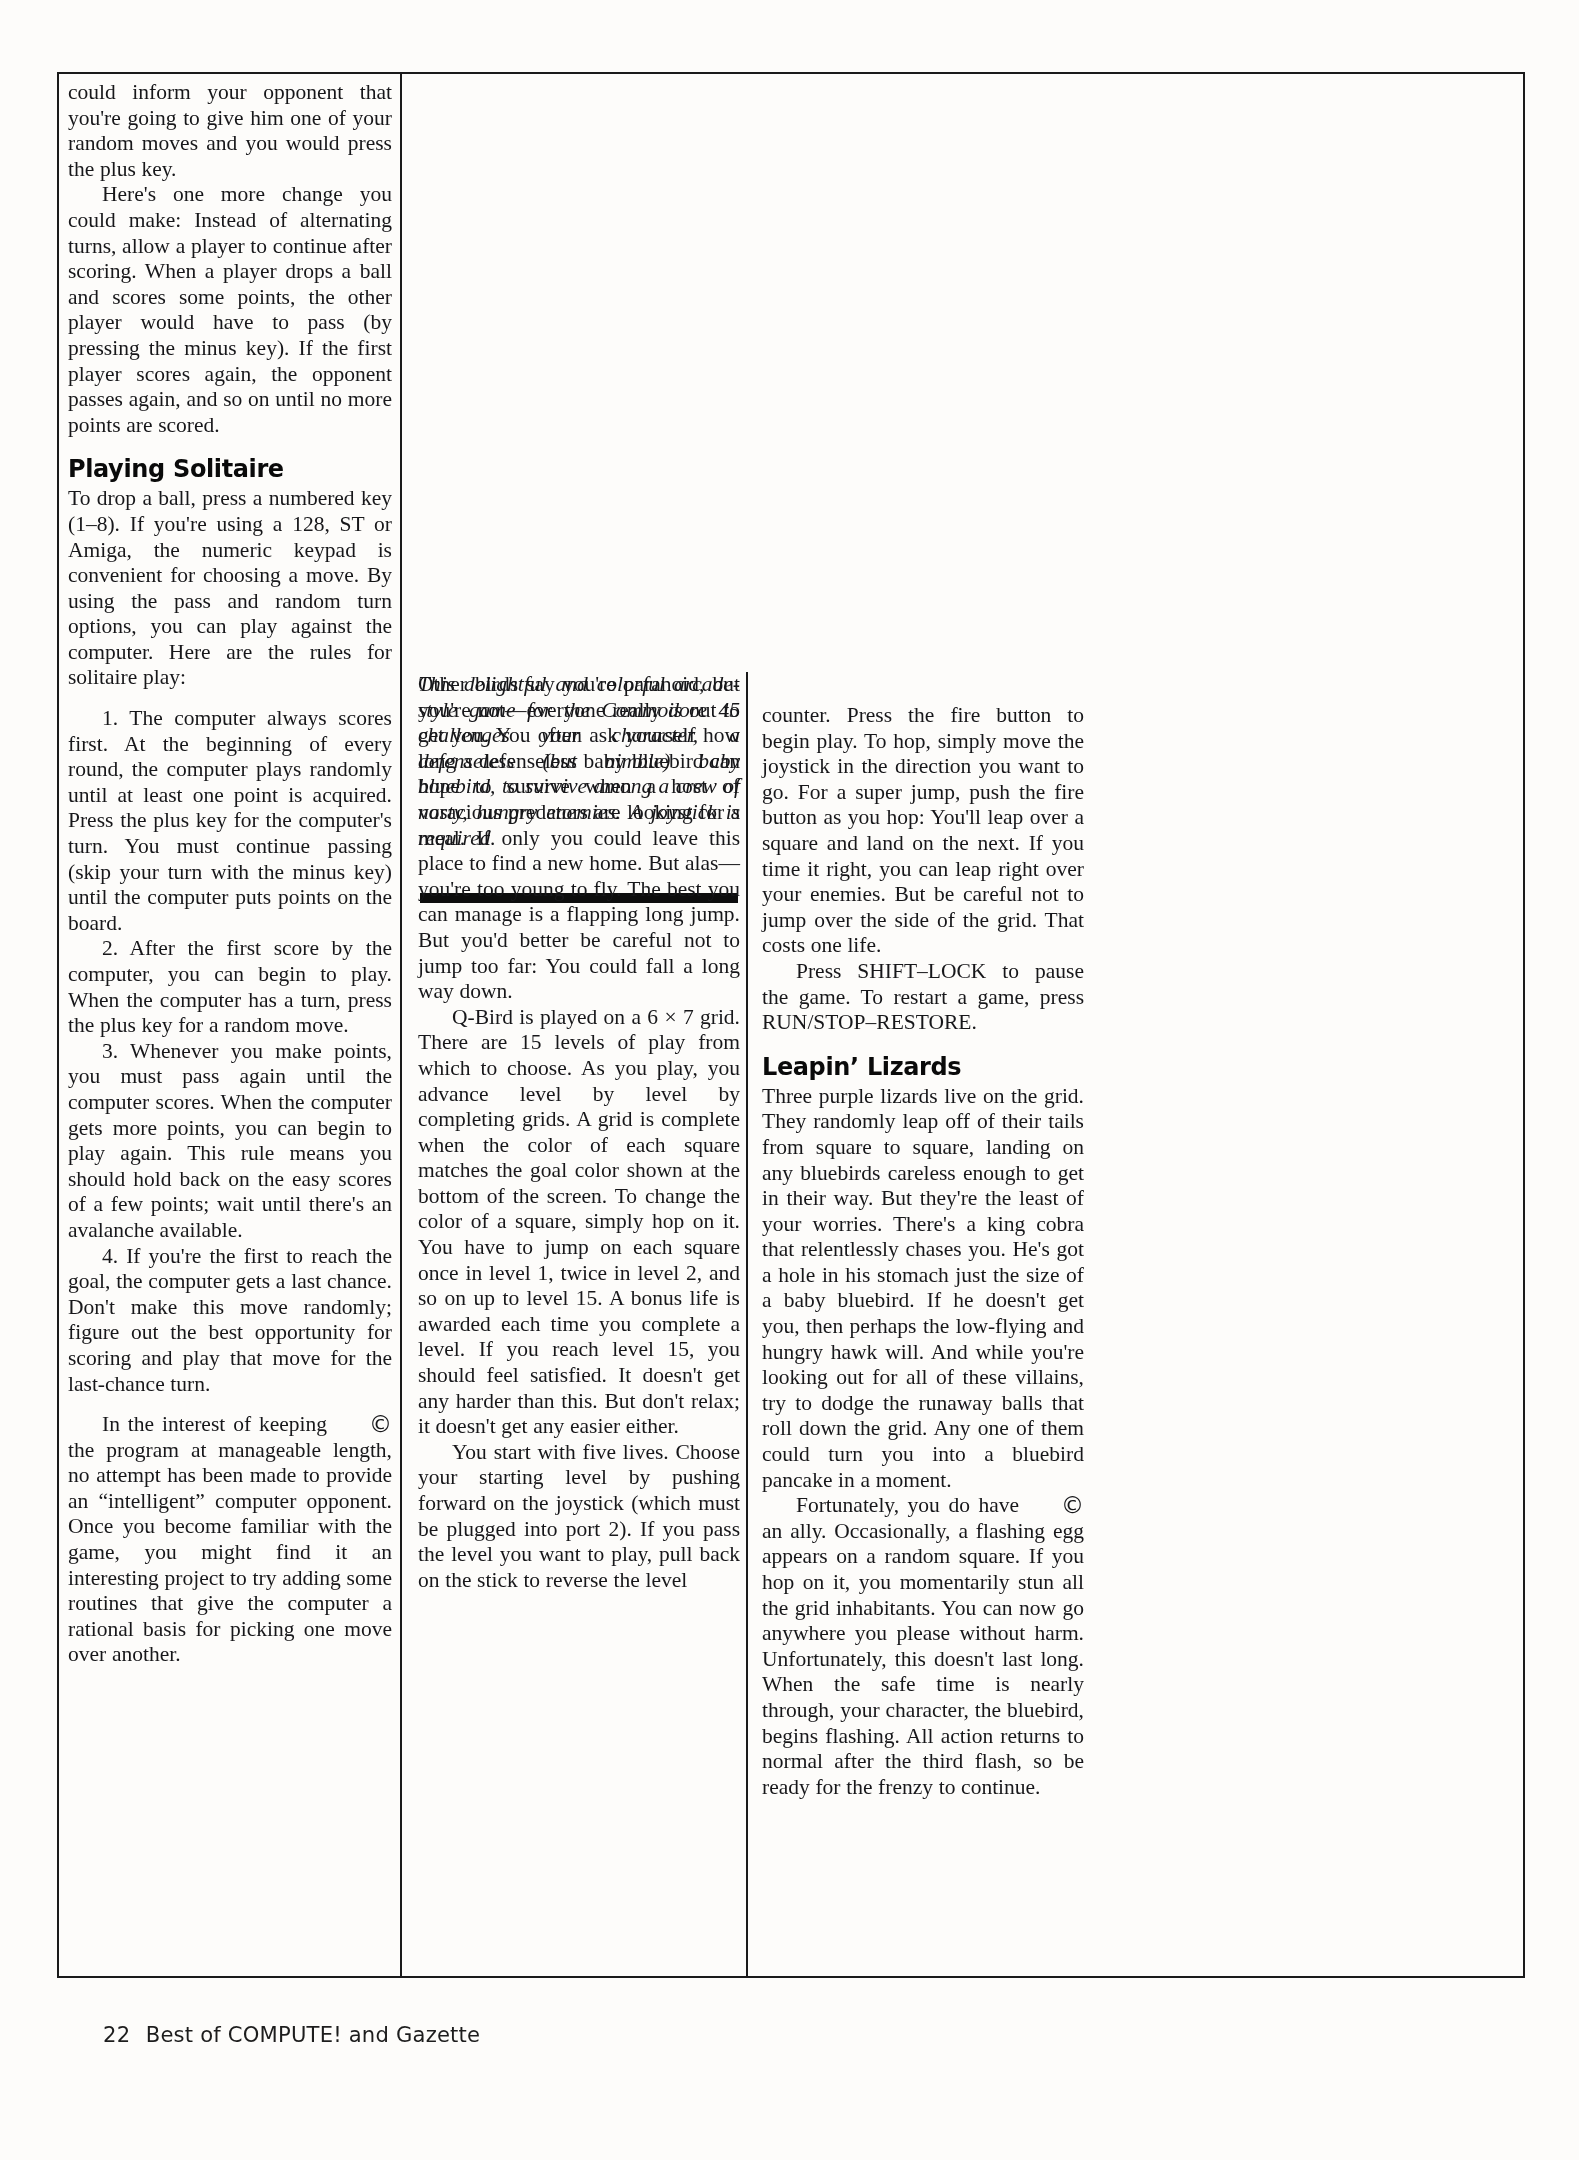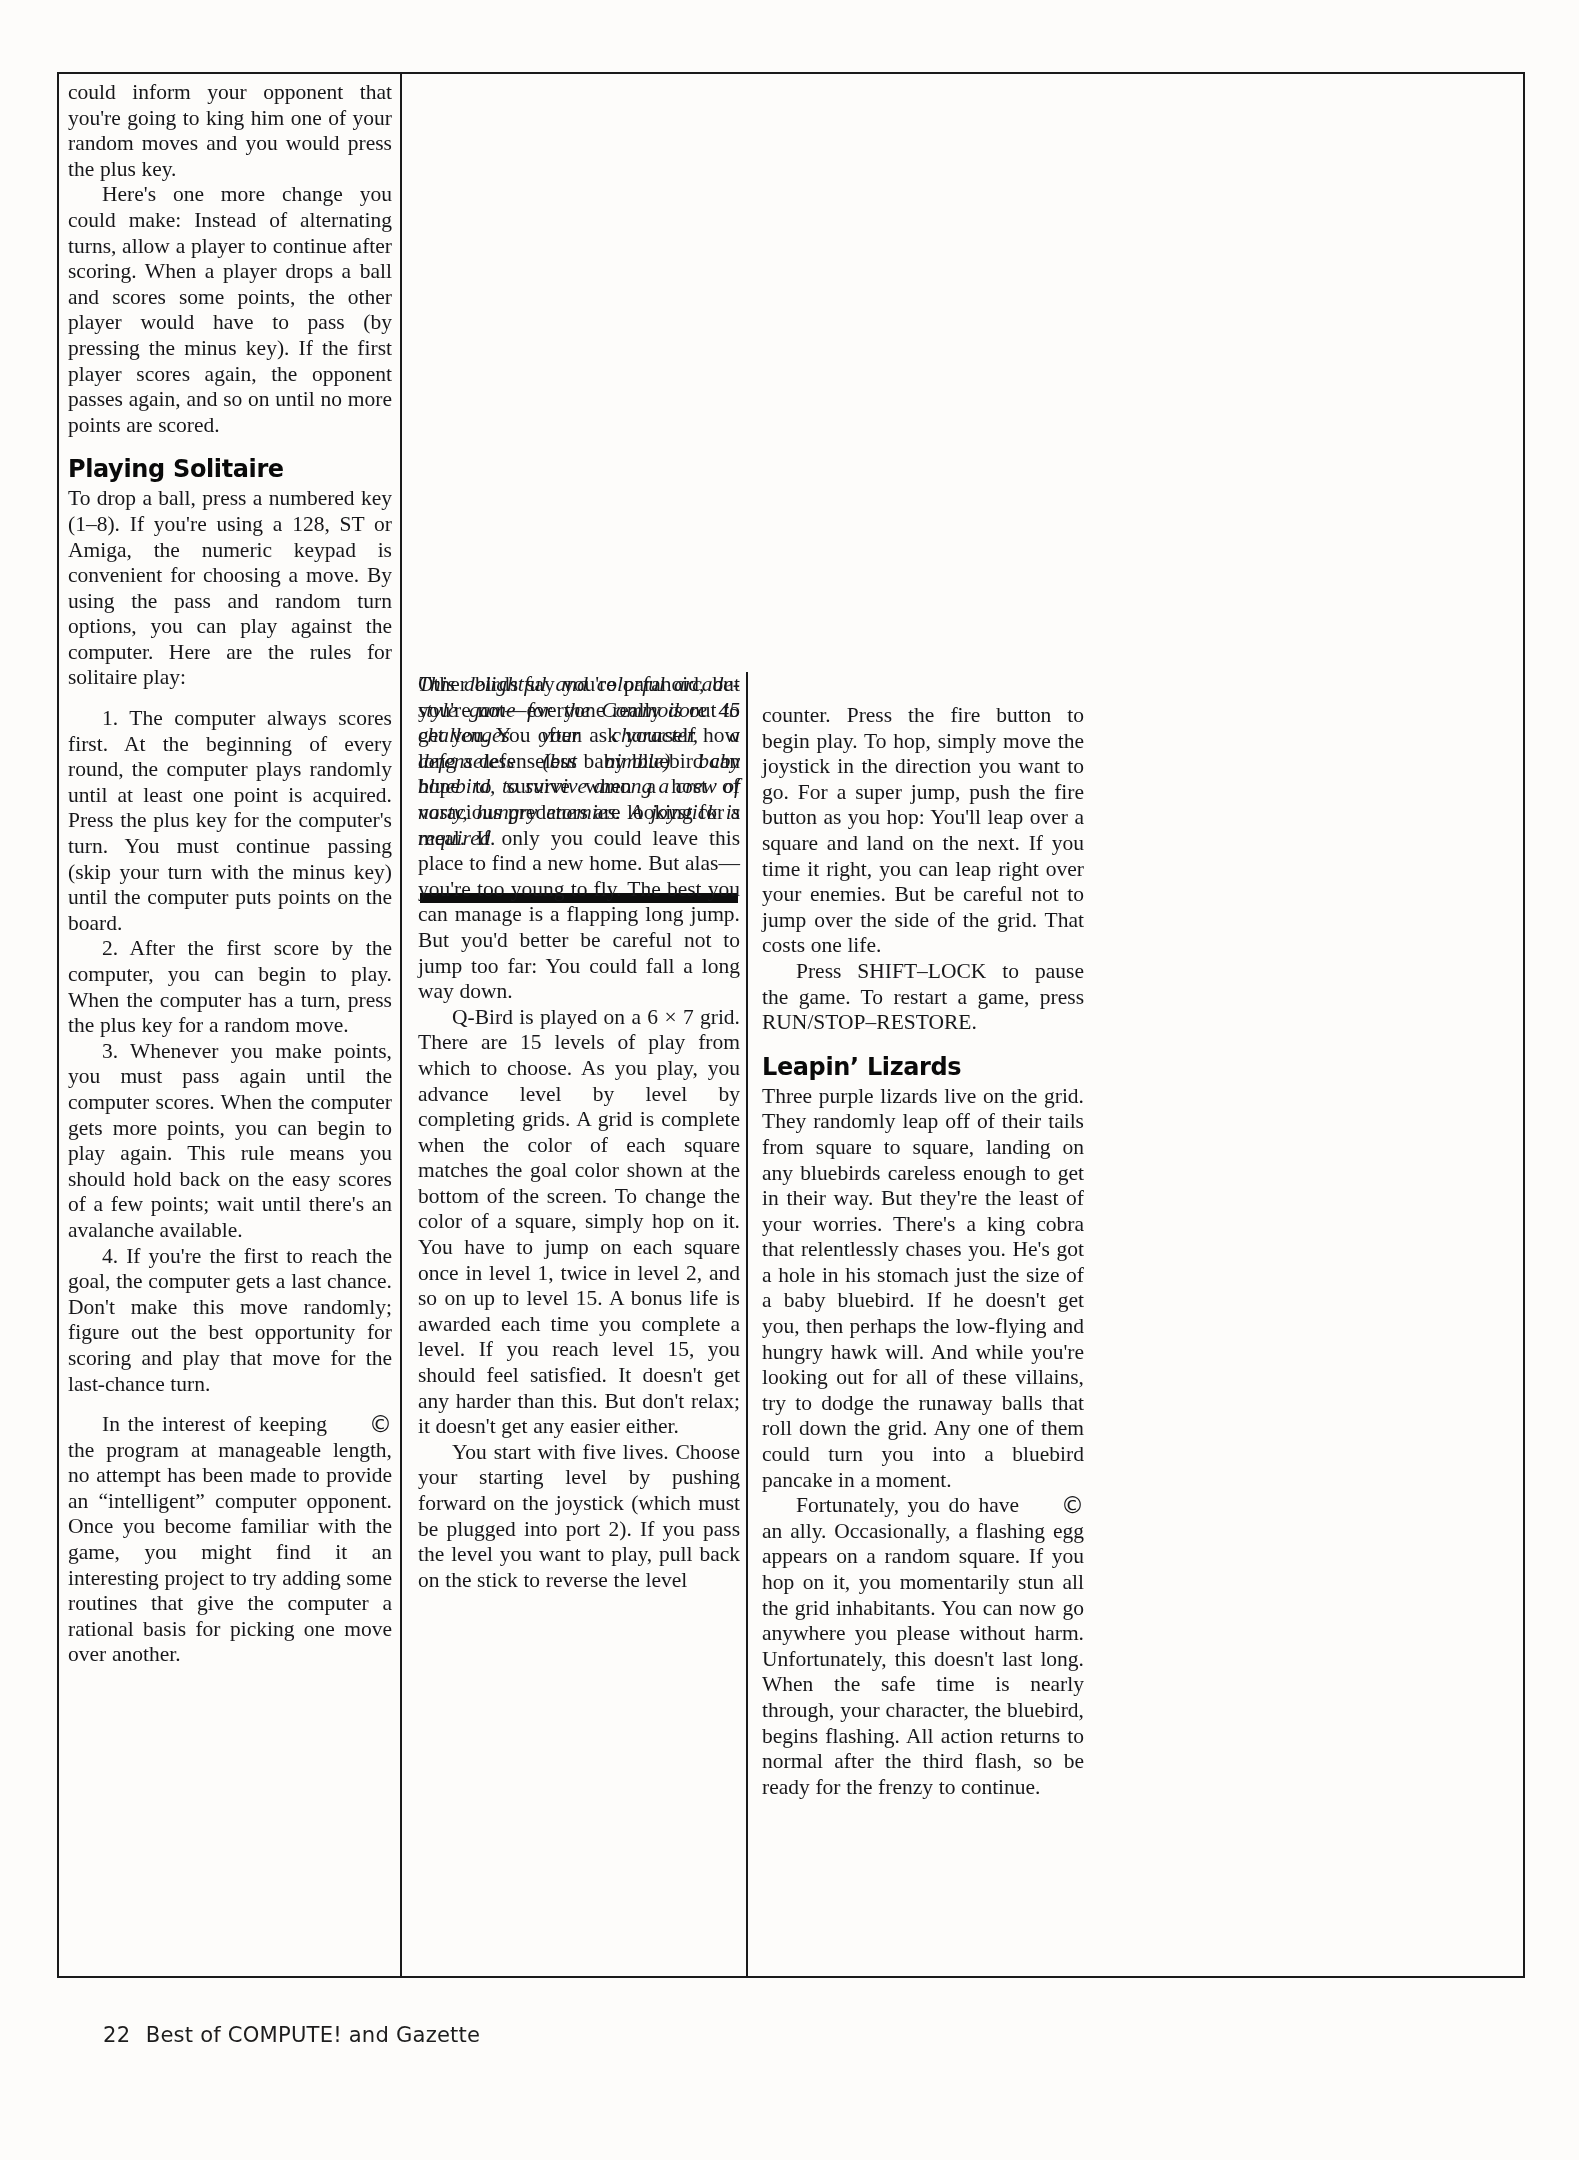--- a/index.html
+++ b/index.html
@@ -186,21 +186,21 @@
   <div id="rule-col1"></div>
   <div id="rule-col2"></div>
 
 
   <div id="blurb">
     <p>This delightful and colorful arcade-style game for the Commodore 45 challenges your character, a defenseless (but nimble) baby bluebird, to survive among a crew of nasty, hungry enemies. A joystick is required.</p>
   </div>
   <div id="blurb-rule"></div>
 
   <div class="col body-text" id="col1">
-    <p class="noindent">could inform your opponent that you're going to king him one of your random moves and you would press the plus key.</p>
+    <p class="noindent">could inform your opponent that you're going to give him one of your random moves and you would press the plus key.</p>
     <p>Here's one more change you could make: Instead of alternating turns, allow a player to continue after scoring. When a player drops a ball and scores some points, the other player would have to pass (by pressing the minus key). If the first player scores again, the opponent passes again, and so on until no more points are scored.</p>
 
     <h2 class="subhead">Playing Solitaire</h2>
     <p class="noindent">To drop a ball, press a numbered key (1–8). If you're using a 128, ST or Amiga, the numeric keypad is convenient for choosing a move. By using the pass and random turn options, you can play against the computer. Here are the rules for solitaire play:</p>
 
     <p class="gap">1. The computer always scores first. At the beginning of every round, the computer plays randomly until at least one point is acquired. Press the plus key for the computer's turn. You must continue passing (skip your turn with the minus key) until the computer puts points on the board.</p>
     <p>2. After the first score by the computer, you can begin to play. When the computer has a turn, press the plus key for a random move.</p>
     <p>3. Whenever you make points, you must pass again until the computer scores. When the computer gets more points, you can begin to play again. This rule means you should hold back on the easy scores of a few points; wait until there's an avalanche available.</p>
     <p>4. If you're the first to reach the goal, the computer gets a last chance. Don't make this move randomly; figure out the best opportunity for scoring and play that move for the last-chance turn.</p>
 

